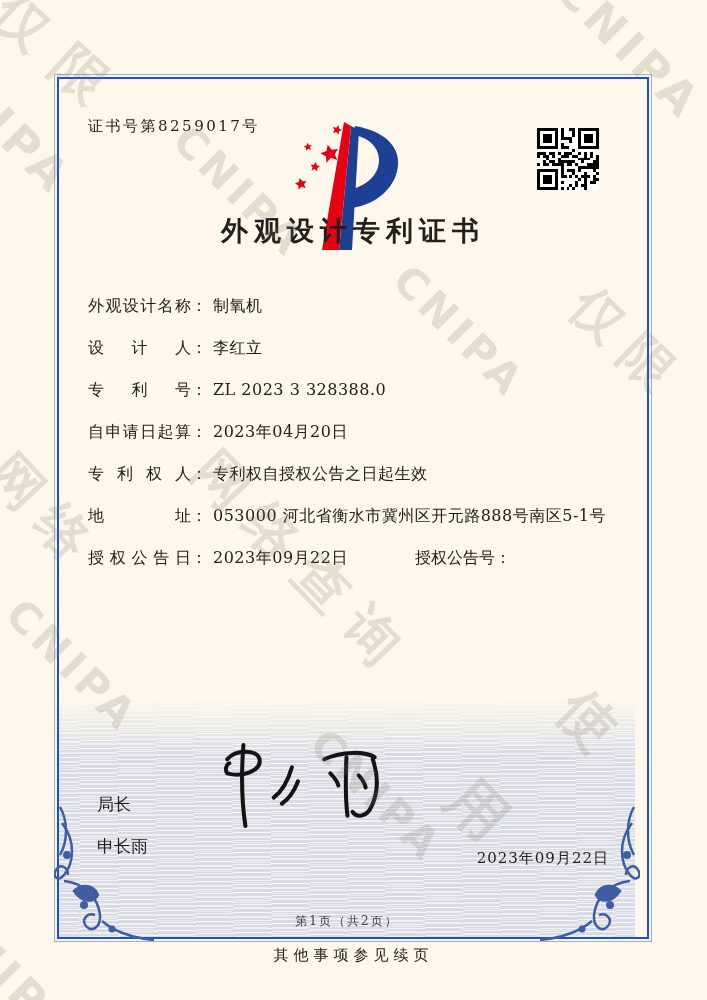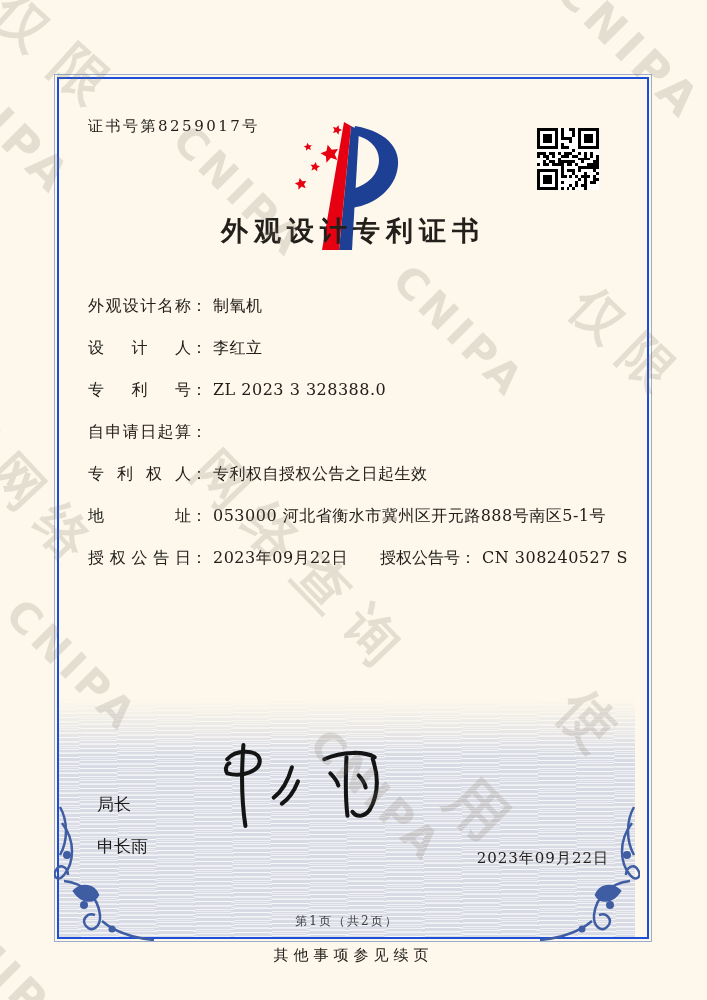--- a/index.html
+++ b/index.html
@@ -29,21 +29,21 @@
     font-size:27px;font-weight:bold;letter-spacing:6px;z-index:2;
   }
   
   .fields{position:absolute;left:29px;right:24px;top:216px;z-index:2}
   .frow{display:flex;align-items:baseline;font-size:16px;line-height:22px;margin-bottom:20px;white-space:nowrap}
   .fgroup{display:flex;align-items:center;white-space:nowrap}
   .flabel{display:inline-block;width:103px;text-align:justify;text-align-last:justify}
   .flabel.plain{width:auto;text-align:left;text-align-last:auto}
   .fcolon{margin:0 6px 0 0}
   .fvalue{letter-spacing:0.5px}
-  .g2{margin-left:32px}
+  .g2{margin-left:67px}
   
   .paras{position:absolute;left:29px;right:26px;top:512px;z-index:2}
   .paras p{margin:0 0 7px 0;font-size:14px;line-height:1.52;text-indent:2em;text-align:justify;letter-spacing:0.5px}
   
   .sign-panel{
     position:absolute;left:0;right:12px;bottom:0;height:240px;z-index:1;
     background-color:#d9dbe4;
     background-image:
       linear-gradient(180deg,#fdf8eb 0,rgba(253,248,235,0) 58px),
       repeating-linear-gradient(178.5deg,rgba(255,255,255,.65) 0 1px,rgba(255,255,255,0) 1px 4px),
@@ -254,41 +254,41 @@
       <span class="fvalue">李红立</span>
     </div>
     <div class="frow">
       <span class="flabel">专利号</span>
         <span class="fcolon">：</span>
       <span class="fvalue">ZL 2023 3 328388.0</span>
     </div>
     <div class="frow">
       <span class="flabel">自申请日起算</span>
         <span class="fcolon">：</span>
+      <span class="fvalue">2023年04月20日</span>
     </div>
     <div class="frow">
       <span class="flabel">专利权人</span>
         <span class="fcolon">：</span>
       <span class="fvalue">专利权自授权公告之日起生效</span>
     </div>
     <div class="frow">
       <span class="flabel">地址</span>
         <span class="fcolon">：</span>
       <span class="fvalue">053000 河北省衡水市冀州区开元路888号南区5-1号</span>
     </div>
     <div class="frow">
       <span class="fgroup">
         <span class="flabel">授权公告日</span>
           <span class="fcolon">：</span>
         <span class="fvalue">2023年09月22日</span>
       </span>
       <span class="fgroup g2">
         <span class="flabel plain">授权公告号</span>
           <span class="fcolon">：</span>
-        <span class="fvalue">CN 308240527 S</span>
       </span>
     </div>
   </div>
 
 
   <div class="sign-panel">
     <div class="director-title">局长</div>
     <div class="director-name">申长雨</div>
 
     <div class="sig">

